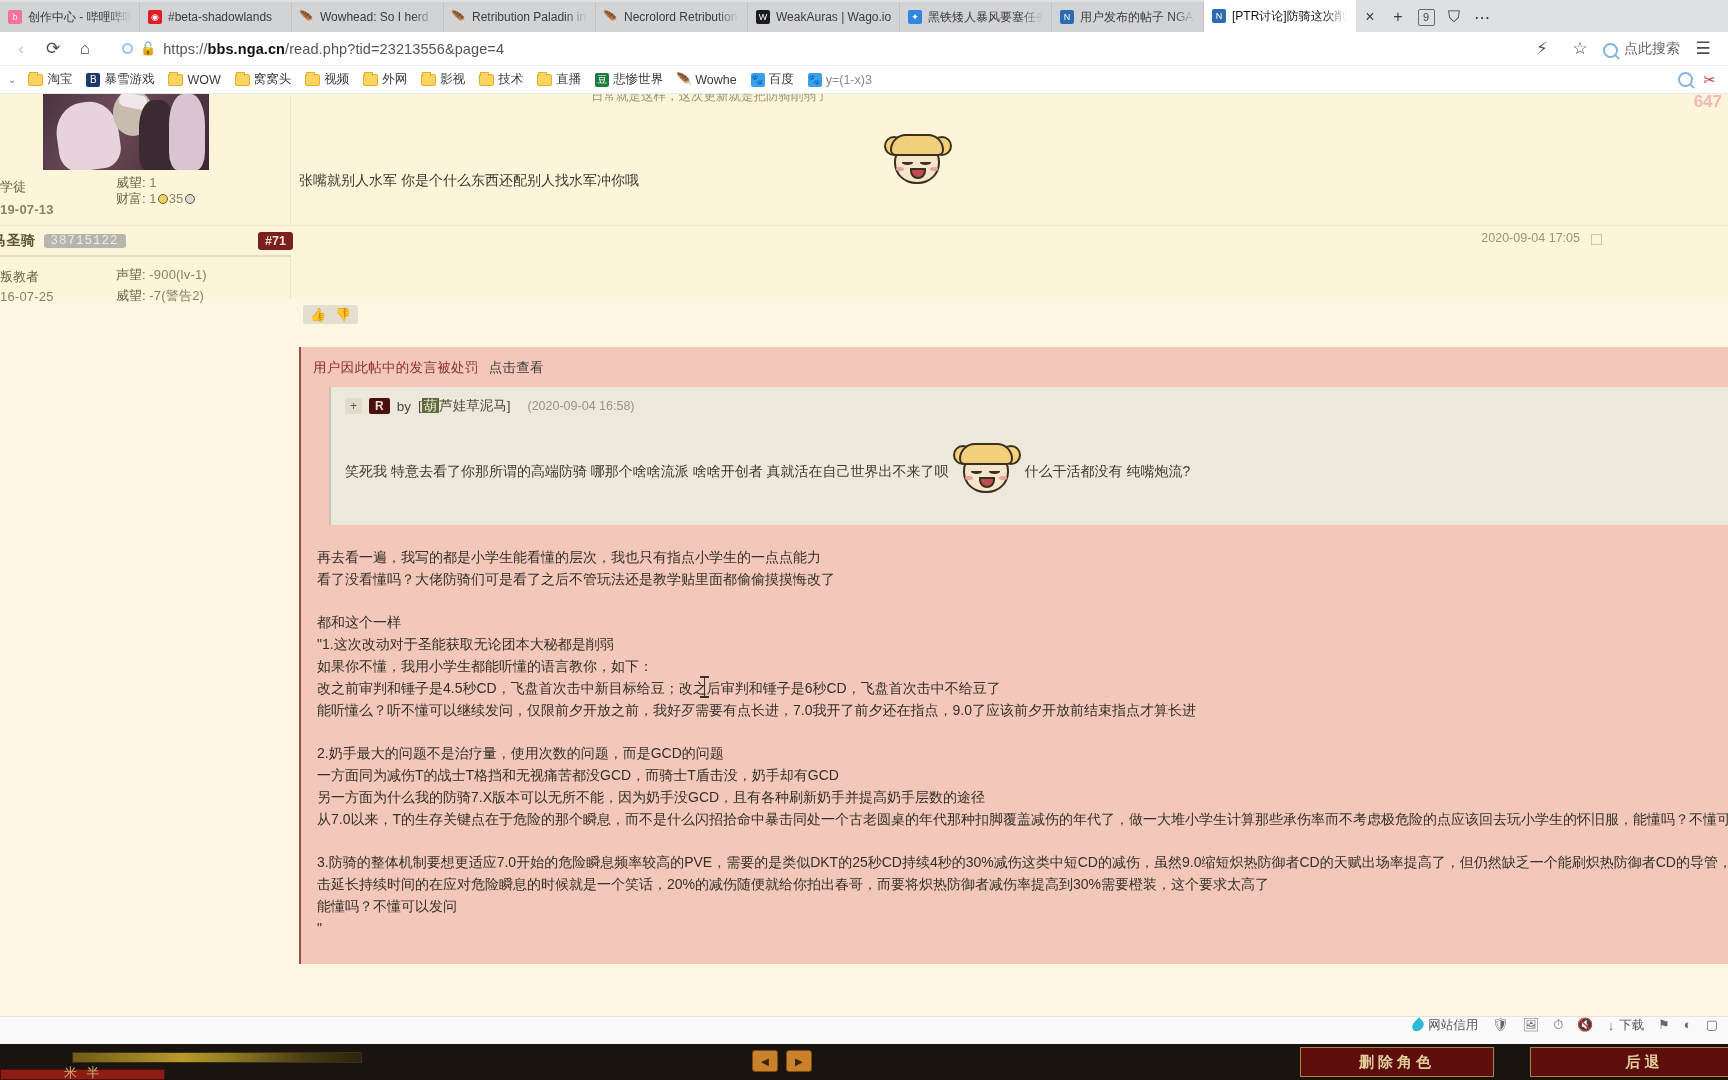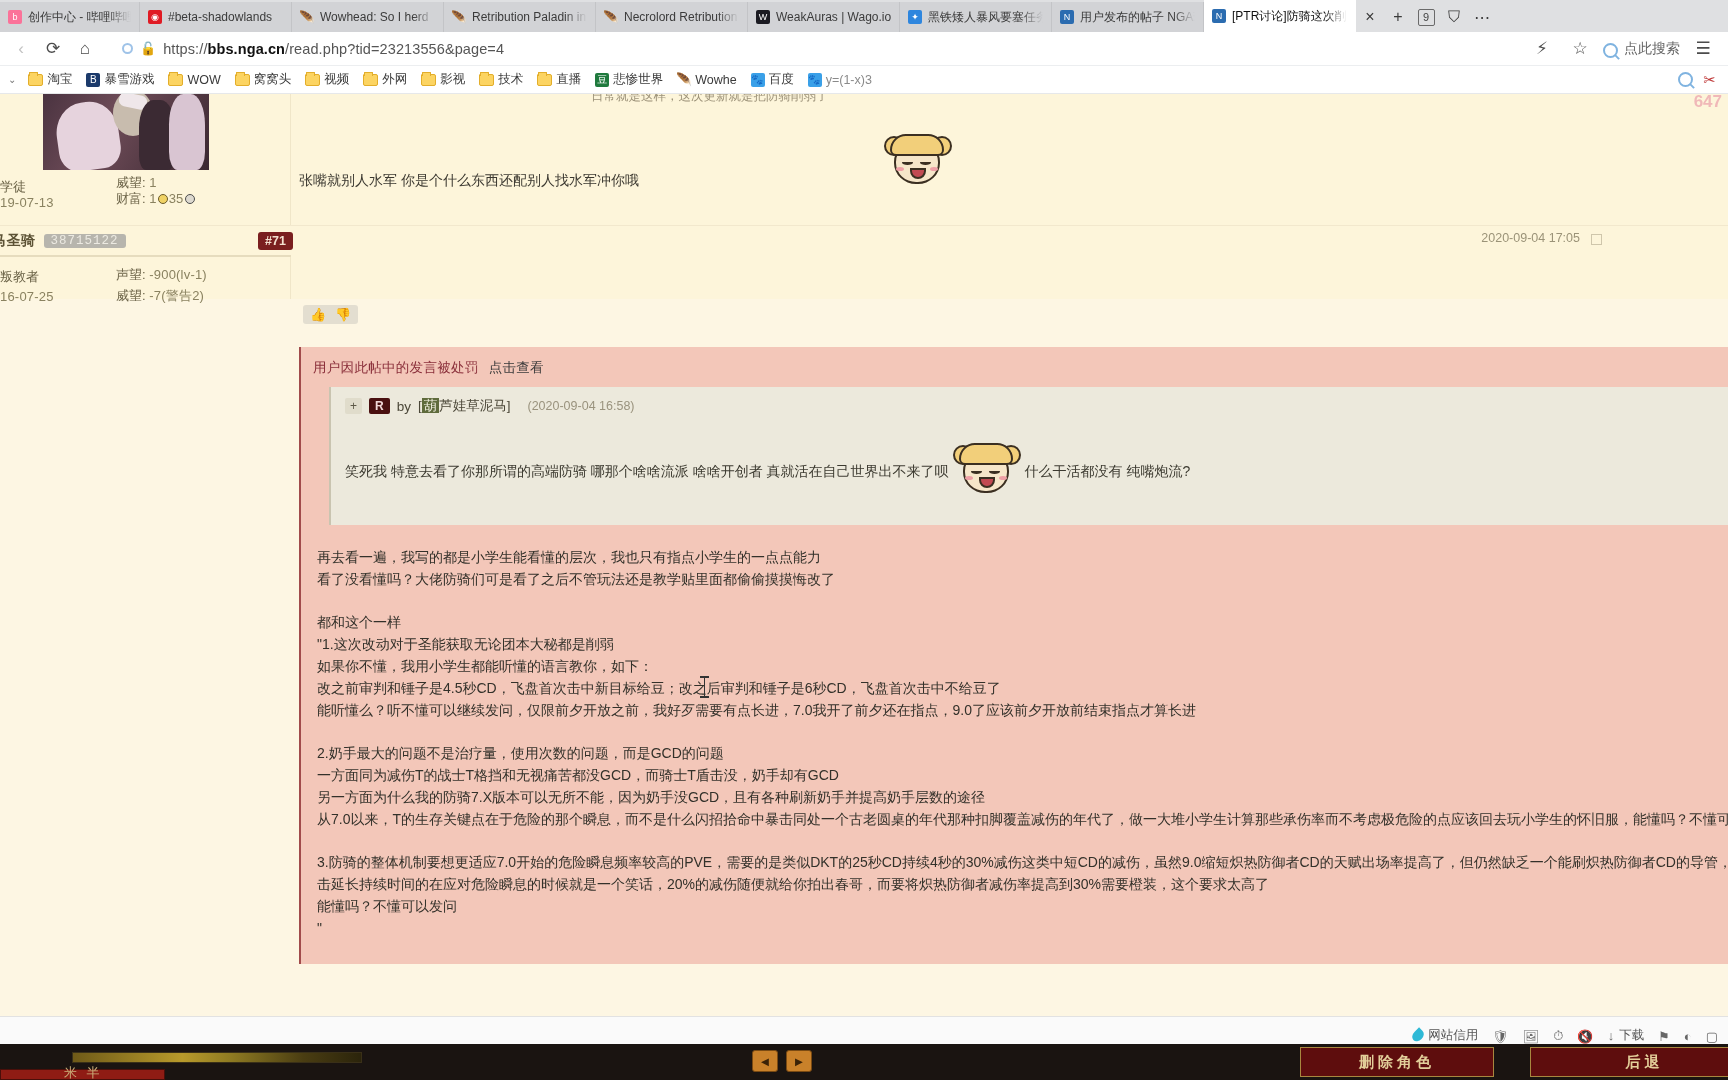--- a/index.html
+++ b/index.html
@@ -311,21 +311,21 @@
   
   .topemoji { position:absolute; left:589px; top:40px; }
   .topmsg {
     position:absolute; left:8px; top:78px; font-size:14px; color:#3b3830; white-space:nowrap;
   }
 
   
   .statusbar {
     position: absolute; left: 0; bottom: 36px; width: 1728px; height: 28px;
     background: #fafafa; border-top: 1px solid #e2e2e2;
-    display: flex; align-items: flex-end; justify-content: flex-end;
+    display: flex; align-items: flex-start; justify-content: flex-end;
     gap: 14px; padding-right: 10px; font-size: 12.5px; color: #555;
   }
   .sb-item { display:flex; align-items:center; gap:5px; }
   .sb-ic { font-size: 13px; color:#666; }
   .drop { width:10px; height:13px; background:#2fb9d6; border-radius:0 50% 50% 50%; transform: rotate(45deg); display:inline-block;}
 
   
   .gamebar {
     position: absolute; left:0; bottom:0; width:1728px; height:36px;
     background:#1a1411;
@@ -505,21 +505,21 @@
             <span class="av-c"></span>
             <span class="av-d"></span>
           </div>
           <div class="userstat" style="left:0px; top:84px;">
             <span class="stat-k">学徒</span>
           </div>
           <div class="userstat" style="left:116px; top:80px;">
             <span class="stat-k">威望:</span>
             <span class="stat-v">1</span>
           </div>
-          <div class="userstat" style="left:0px; top:101px;">
+          <div class="userstat" style="left:0px; top:108px;font-weight:bold;">
             <span class="stat-v">19-07-13</span>
           </div>
           <div class="userstat" style="left:116px; top:96px;">
             <span class="stat-k">财富:</span>
             <span class="stat-v">1</span><span class="coin"></span><span class="stat-v">35</span><span class="coin silver"></span>
           </div>
         </div>
         <div class="rightcol">
           <div class="cut-line">日常就是这样，这次更新就是把防骑削弱了</div>
           <div class="topemoji emoji">

